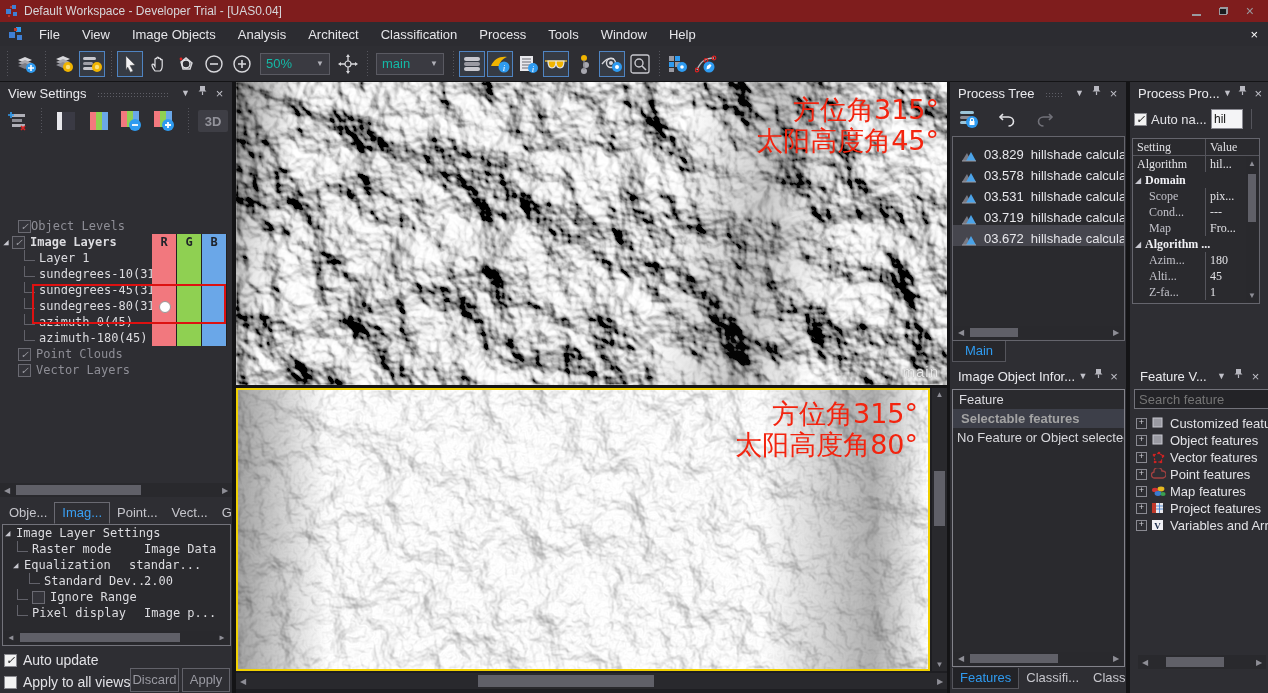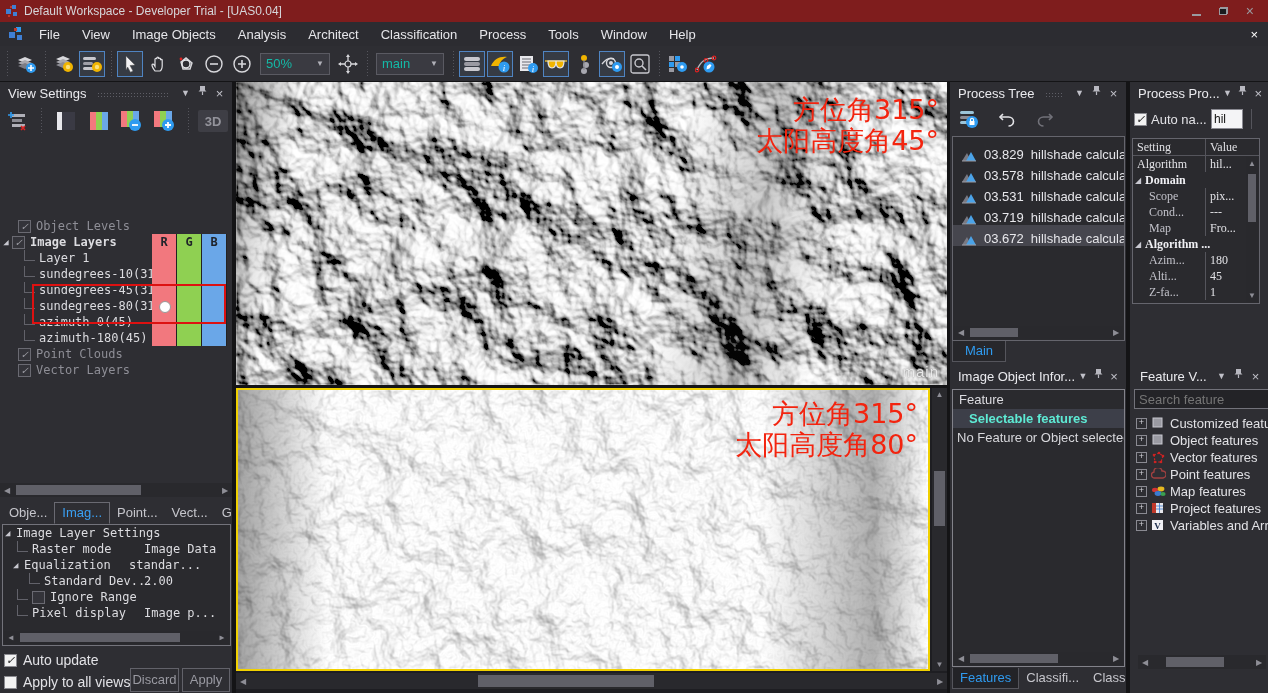--- a/index.html
+++ b/index.html
@@ -336,21 +336,21 @@
       <span class="grip"></span>
       <span style="width:30px;height:22px;background:#3e3e45;color:#93939b;display:flex;align-items:center;justify-content:center;border-radius:2px;font-weight:bold">3D</span>
     </div>
 
     <div class="abs mono" style="left:0;top:136px;width:232px;height:170px">
       <div class="vrow">
         <span style="width:18px"></span>
         <span class="cb dim">
             <i>✓</i>
           </span>
-        <span class="lbl dimt" style="margin-left:5px">Object Levels</span>
+        <span class="lbl dimt" style="">Object Levels</span>
       </div>
       <div class="vrow">
         <span style="width:12px;color:#c8c8d0;font-size:9px;text-align:center">◢</span>
         <span class="cb dim">
             <i>✓</i>
           </span>
         <span class="lbl" style="margin-left:5px;font-weight:bold">Image Layers</span>
       </div>
       <div class="vrow">
           <span style="width:24px"></span>
@@ -681,21 +681,21 @@
       <span style="flex:1"></span>
       <span class="pticon">▼</span>
       <span class="pticon"><svg width="9" height="11">
             <path d="M2 1h5v4l1.5 1.5h-8L2 5z" fill="#b8b8c0"></path>
             <path d="M4.5 6.5V10" stroke="#b8b8c0" stroke-width="1.2"></path>
           </svg></span>
       <span class="pticon x">×</span>
     </div>
     <div class="abs cbox" style="left:2px;top:24px;width:171px;height:276px;border-color:#82828a">
       <div style="height:19px;line-height:19px;padding-left:6px;color:#dcdce0">Feature</div>
-      <div style="height:19px;line-height:19px;padding-left:16px;color:#5eead4;font-weight:bold;background:#3d3f49">Selectable features</div>
+      <div style="height:19px;line-height:19px;padding-left:8px;color:#a3a3a3;font-weight:bold;background:#3d3f49">Selectable features</div>
       <div style="height:19px;line-height:19px;padding-left:4px;color:#d8d8dc;white-space:nowrap;overflow:hidden">No Feature or Object selected</div>
       <div class="abs sbh" style="left:1px;right:1px;bottom:1px;height:13px">
         <span class="sba">◀</span>
         <span class="sbt">
             <i class="sbk" style="left:2px;top:2px;bottom:2px;width:88px"></i>
           </span>
         <span class="sba">▶</span>
       </div>
     </div>
     <div class="abs row" style="left:2px;top:302px;height:22px">

